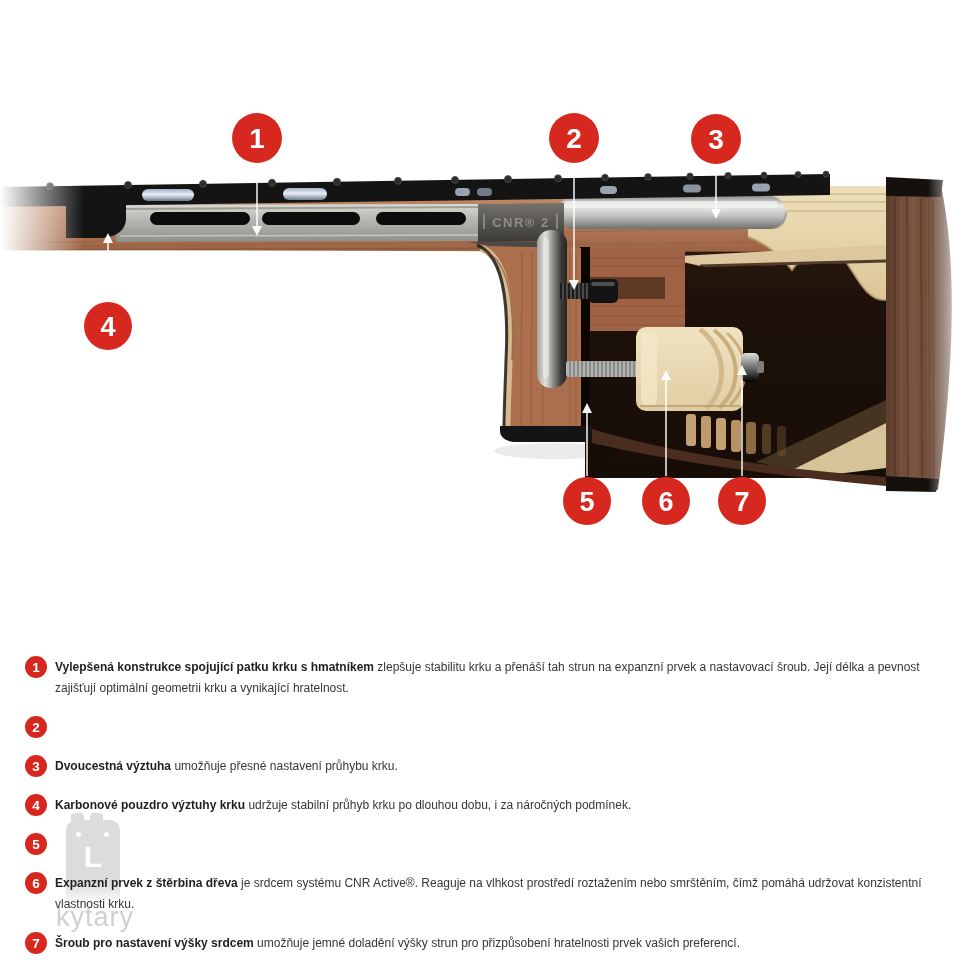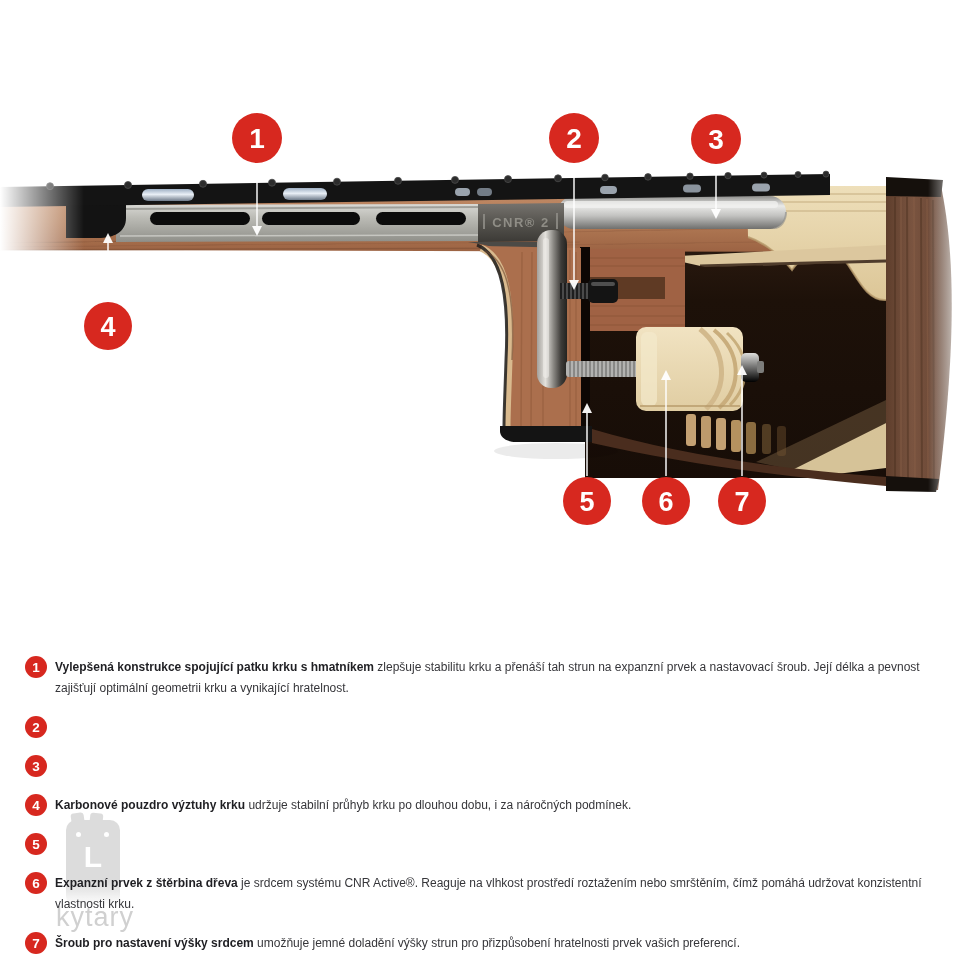--- a/index.html
+++ b/index.html
@@ -392,20 +392,21 @@
       <div class="legend-num">1</div>
       <div class="legend-text"><strong>Vylepšená konstrukce spojující patku krku s hmatníkem</strong> <span>zlepšuje stabilitu krku a přenáší tah strun na expanzní prvek a nastavovací šroub. Její délka a pevnost zajišťují optimální geometrii krku a vynikající hratelnost.</span></div>
     </div>
 
     <div class="legend-item">
       <div class="legend-num">2</div>
     </div>
 
     <div class="legend-item">
       <div class="legend-num">3</div>
+      <div class="legend-text"><strong>Dvoucestná výztuha</strong> <span>umožňuje přesné nastavení průhybu krku.</span></div>
     </div>
 
     <div class="legend-item">
       <div class="legend-num">4</div>
       <div class="legend-text"><strong>Karbonové pouzdro výztuhy krku</strong> <span>udržuje stabilní průhyb krku po dlouhou dobu, i za náročných podmínek.</span></div>
     </div>
 
     <div class="legend-item">
       <div class="legend-num">5</div>
     </div>

